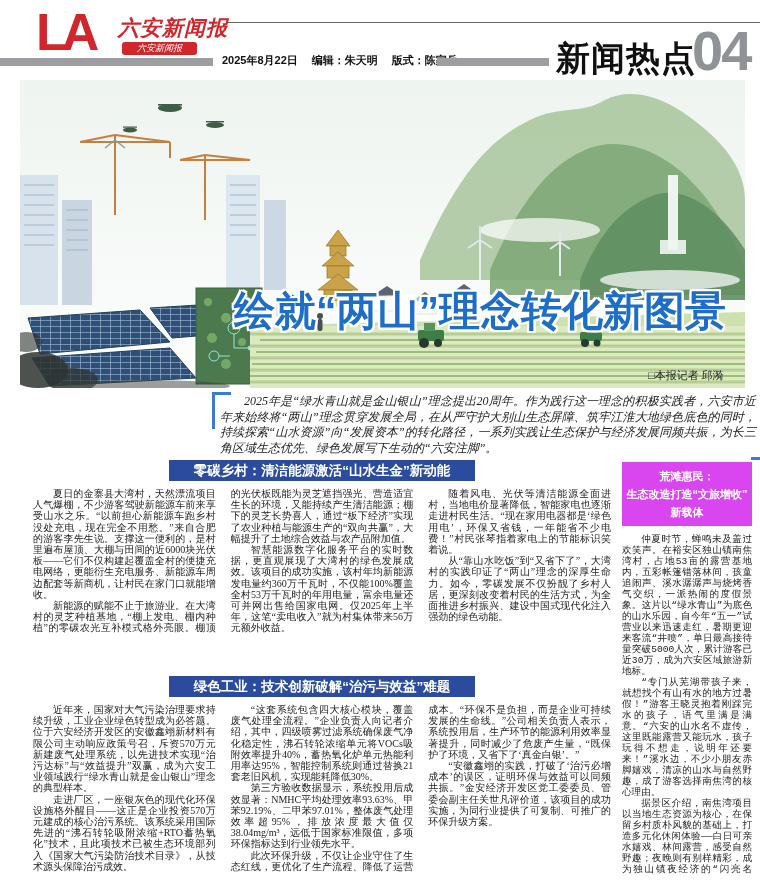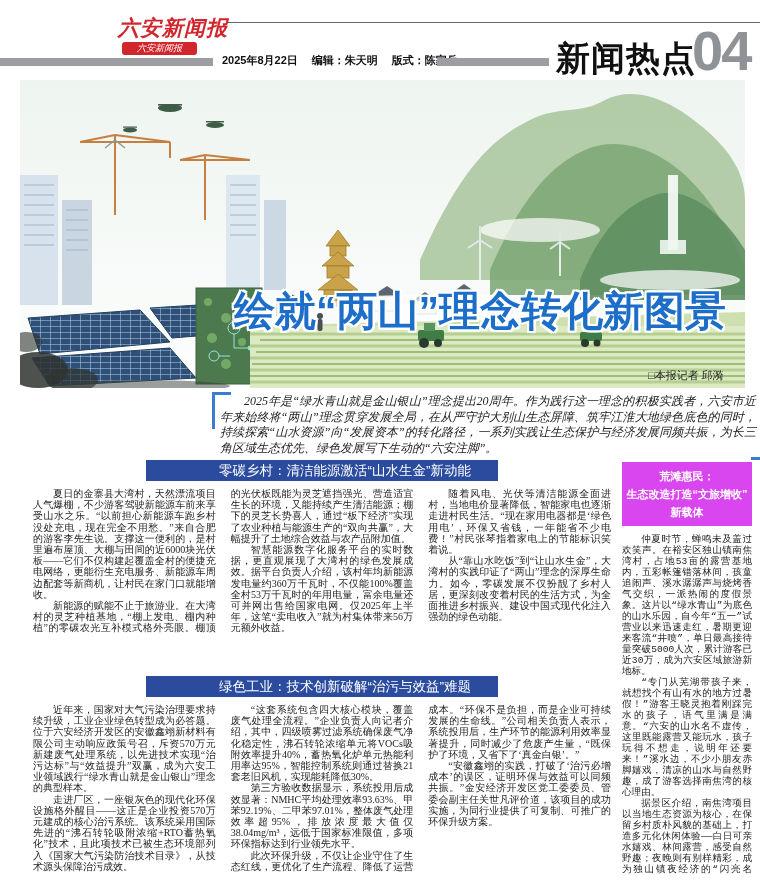--- a/index.html
+++ b/index.html
@@ -40,22 +40,22 @@
         font-style:italic;font-size:12px;line-height:15.5px;text-align:justify;color:#222;margin-left:16px;}
   .lede .corner-tl{position:absolute;left:-8px;top:-2px;width:16px;height:34px;
                    border-left:3px solid #3a7bd5;border-top:3px solid #3a7bd5;}
   .lede .corner-br{position:absolute;right:-14px;bottom:-4px;width:16px;height:34px;
                    border-right:3px solid #3a7bd5;border-bottom:3px solid #3a7bd5;}
   .lede p{margin:0;text-indent:2em;}
 
   
   .main{position:absolute;left:33px;top:460px;width:578px;}
   .sec-bar{width:306px;margin:0 auto;background:#2b4b9e;color:#fff;text-align:center;
-           font-family:"Liberation Sans",sans-serif;font-weight:normal;font-size:13.5px;
-           line-height:21px;height:21px;padding-left:46px;}
+           font-family:"Liberation Sans",sans-serif;font-weight:bold;font-size:13.5px;
+           line-height:21px;height:21px;}
   .cols{margin-top:7px;column-count:3;column-gap:15px;text-align:justify;
         font-size:10px;line-height:11.2px;color:#1c1c1c;}
   .cols p{margin:0;text-indent:2em;}
   .sec1 .cols{height:168px;overflow:hidden;}
   .sec2{margin-top:20px;}
   .sec2 .cols{height:192px;overflow:hidden;}
 
   
   .rightcol{position:absolute;left:622px;top:462px;width:130px;}
   .right-head{background:#d946ef;color:#fff;text-align:center;
@@ -63,20 +63,21 @@
               line-height:18px;padding:5px 2px;}
   .right-body{margin-top:8px;height:340px;overflow:hidden;text-align:justify;
               font-size:9.6px;line-height:11px;color:#1c1c1c;}
   .right-body p{margin:0;text-indent:2em;font-family:Liberation Mono, monospace;}
 </style>
 </head>
 <body>
 
 <div class="page">
 
+  <div class="logo-mark">LA</div>
   <div class="logo-brand">六安新闻报</div>
   <div class="logo-badge">六安新闻报</div>
   <div class="mast-rule"></div>
   <div class="date-bar l"></div>
   <div class="date-text">
     <span>2025年8月22日</span><span>编辑：朱天明</span><span>版式：陈家兵</span>
   </div>
   <div class="date-bar r"></div>
   <div class="section-name">新闻热点</div>
   <div class="page-num">04</div>
@@ -240,23 +241,23 @@
     <div class="corner-br"></div>
     <p>2025年是“绿水青山就是金山银山”理念提出20周年。作为践行这一理念的积极实践者，六安市近年来始终将“两山”理念贯穿发展全局，在从严守护大别山生态屏障、筑牢江淮大地绿色底色的同时，持续探索“山水资源”向“发展资本”的转化路径，一系列实践让生态保护与经济发展同频共振，为长三角区域生态优先、绿色发展写下生动的“六安注脚”。</p>
   </div>
 
   <div class="main">
     <div class="sec sec1">
       <div class="sec-bar">零碳乡村：清洁能源激活“山水生金”新动能</div>
       <div class="cols">
         <p>夏日的金寨县大湾村，天然漂流项目人气爆棚，不少游客驾驶新能源车前来享受山水之乐。“以前担心新能源车跑乡村没处充电，现在完全不用愁。”来自合肥的游客李先生说。支撑这一便利的，是村里遍布屋顶、大棚与田间的近6000块光伏板——它们不仅构建起覆盖全村的便捷充电网络，更能衍生充电服务、新能源车周边配套等新商机，让村民在家门口就能增收。</p>
         <p>新能源的赋能不止于旅游业。在大湾村的灵芝种植基地，“棚上发电、棚内种植”的零碳农光互补模式格外亮眼。棚顶的光伏板既能为灵芝遮挡强光、营造适宜生长的环境，又能持续产生清洁能源；棚下的灵芝长势喜人，通过“板下经济”实现了农业种植与能源生产的“双向共赢”，大幅提升了土地综合效益与农产品附加值。</p>
-        <p>智慧能源数字化服务平台的实时数据，更直观展现了大湾村的绿色发展成效。据平台负责人介绍，该村年均新能源发电量约360万千瓦时，不仅能100%覆盖全村53万千瓦时的年用电量，富余电量还可并网出售给国家电网。仅2025年上半年，这笔“卖电收入”就为村集体带来56万元额外收益。</p>
+        <p>智慧能源数字化服务平台的实时数据，更直观展现了大湾村的绿色发展成效。该项目的成功实施，该村年均新能源发电量约360万千瓦时，不仅能100%覆盖全村53万千瓦时的年用电量，富余电量还可并网出售给国家电网。仅2025年上半年，这笔“卖电收入”就为村集体带来56万元额外收益。</p>
         <p>随着风电、光伏等清洁能源全面进村，当地电价显著降低，智能家电也逐渐走进村民生活。“现在家用电器都是‘绿色用电’，环保又省钱，一年能省不少电费！”村民张琴指着家电上的节能标识笑着说。</p>
-        <p>从“靠山水吃饭”到“让山水生金”，大湾村的实践印证了“两山”理念的深厚生命力。如今，零碳发展不仅扮靓了乡村人居，更深刻改变着村民的生活方式，为全面推进乡村振兴、建设中国式现代化注入强劲的绿色动能。</p>
+        <p>从“靠山水吃饭”到“又省下了”，大湾村的实践印证了“两山”理念的深厚生命力。如今，零碳发展不仅扮靓了乡村人居，更深刻改变着村民的生活方式，为全面推进乡村振兴、建设中国式现代化注入强劲的绿色动能。</p>
       </div>
     </div>
     <div class="sec sec2">
       <div class="sec-bar">绿色工业：技术创新破解“治污与效益”难题</div>
       <div class="cols">
         <p>近年来，国家对大气污染治理要求持续升级，工业企业绿色转型成为必答题。位于六安经济开发区的安徽鑫翊新材料有限公司主动响应政策号召，斥资570万元新建废气处理系统，以先进技术实现“治污达标”与“效益提升”双赢，成为六安工业领域践行“绿水青山就是金山银山”理念的典型样本。</p>
         <p>走进厂区，一座银灰色的现代化环保设施格外醒目——这正是企业投资570万元建成的核心治污系统。该系统采用国际先进的“沸石转轮吸附浓缩+RTO蓄热氧化”技术，且此项技术已被生态环境部列入《国家大气污染防治技术目录》，从技术源头保障治污成效。</p>
         <p>“这套系统包含四大核心模块，覆盖废气处理全流程。”企业负责人向记者介绍，其中，四级喷雾过滤系统确保废气净化稳定性，沸石转轮浓缩单元将VOCs吸附效率提升40%，蓄热氧化炉单元热能利用率达95%，智能控制系统则通过替换21套老旧风机，实现能耗降低30%。</p>
         <p>第三方验收数据显示，系统投用后成效显著：NMHC平均处理效率93.63%、甲苯92.19%、二甲苯97.01%，整体废气处理效率超95%，排放浓度最大值仅38.04mg/m³，远低于国家标准限值，多项环保指标达到行业领先水平。</p>
         <p>此次环保升级，不仅让企业守住了生态红线，更优化了生产流程、降低了运营成本。“环保不是负担，而是企业可持续发展的生命线。”公司相关负责人表示，系统投用后，生产环节的能源利用效率显著提升，同时减少了危废产生量，“既保护了环境，又省下了‘真金白银’。”</p>

